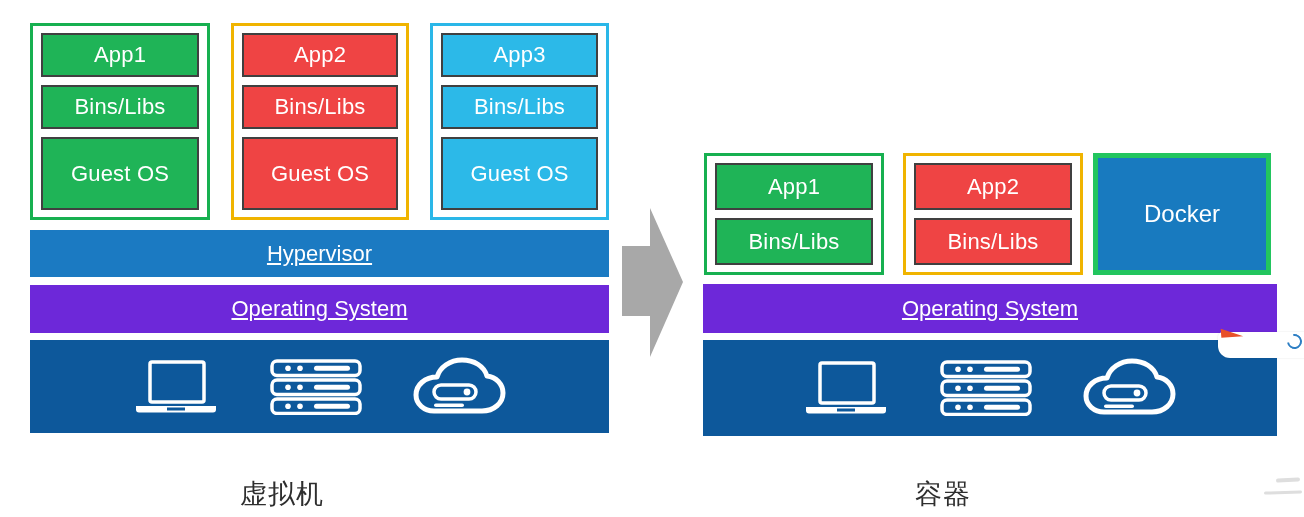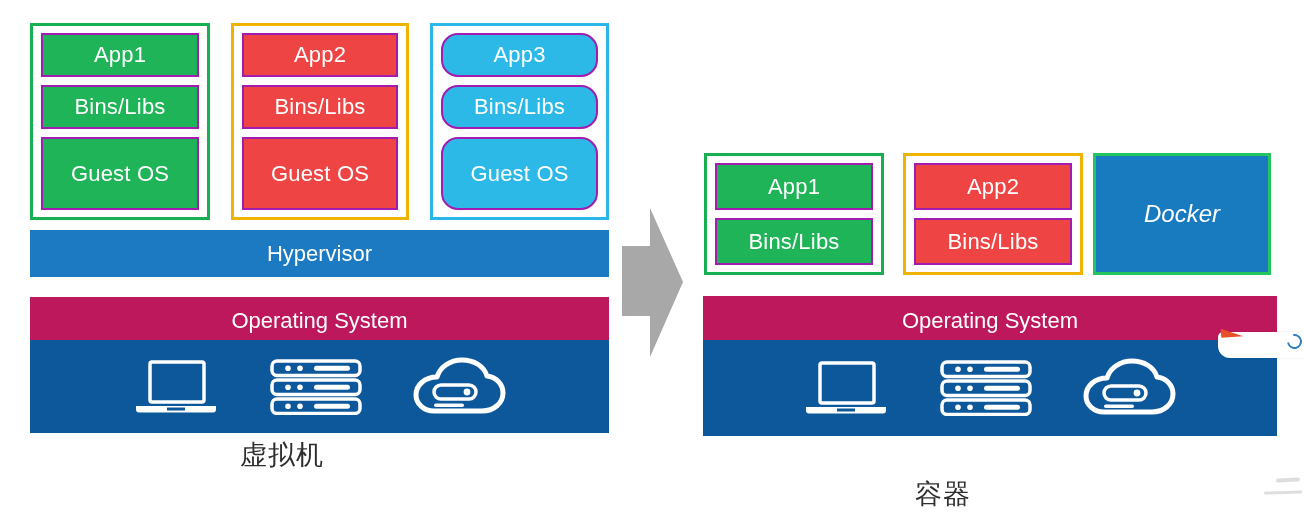--- a/index.html
+++ b/index.html
@@ -10,43 +10,43 @@
   
   .outer-box{
     position:absolute;box-sizing:border-box;background:#ffffff;
     border:3px solid #000;display:flex;flex-direction:column;
     padding:7px 8px;gap:8px;
   }
   .outer-box.green{border-color:#17b050;}
   .outer-box.yellow{border-color:#f0b400;}
   .outer-box.cyan{border-color:#2ab7e8;}
   .inner-box{
-    box-sizing:border-box;border:2px solid #a21caf;
+    box-sizing:border-box;border:2px solid #404040;
     display:flex;align-items:center;justify-content:center;
     color:#ffffff;font-size:22px;letter-spacing:.2px;
   }
   .row-fixed{flex:0 0 44px;}
   .row-grow{flex:1 1 auto;}
   .row-half{flex:1 1 0;}
   .green .inner-box{background:#1fb457;}
   .yellow .inner-box{background:#ef4444;}
-  .cyan .inner-box{background:#2cb9e8;border-radius:17px;}
+  .cyan .inner-box{background:#2cb9e8;}
   
   .bar{
     position:absolute;box-sizing:border-box;display:flex;
-    align-items:center;justify-content:center;color:#ffffff;font-size:22px;
+    align-items:center;justify-content:center;color:#ffffff;font-size:22px;text-decoration:underline;
   }
   .bar.hypervisor{background:#1b7ac2;}
-  .bar.os{background:#be185d;margin-top:12px;}
+  .bar.os{background:#6d28d9;}
   .bar.infra{background:#0d589b;display:flex;gap:36px;}
   
   .docker-box{
     position:absolute;box-sizing:border-box;background:#187abf;
-    border:3px solid #22c55e;display:flex;align-items:center;justify-content:center;
-    color:#ffffff;font-size:24px;font-style:italic;
+    border:5px solid #22c55e;display:flex;align-items:center;justify-content:center;
+    color:#ffffff;font-size:24px;
   }
   
   .icon{display:block;}
   
   .caption{position:absolute;color:#2e2e2e;font-size:27px;letter-spacing:1px;}
   
   .arrow{position:absolute;left:618px;top:205px;}
   
   .artifact-white{
     position:absolute;left:1218px;top:332px;width:90px;height:26px;
@@ -132,21 +132,21 @@
     <span>
       <svg class="icon" width="112" height="60" viewBox="0 0 112 60">
         <path d="M30 54 H78 C90 54 99 46 99 36 C99 27 92 20 83 19 C80 9 70 3 58 3 C46 3 36 10 33 20 C21 20 12 28 12 38 C12 47 20 54 30 54 Z" fill="none" stroke="#ffffff" stroke-width="5" stroke-linejoin="round"></path>
         <rect x="30" y="28" width="42" height="14" rx="7" fill="none" stroke="#ffffff" stroke-width="3.5"></rect>
         <circle cx="63" cy="35" r="3.4" fill="#ffffff"></circle>
         <rect x="30" y="46.5" width="30" height="3.6" rx="1.8" fill="#ffffff"></rect>
       </svg>
     </span>
   </div>
 
-  <div class="caption" style="left:240px;top:437px;">虚拟机</div>
+  <div class="caption" style="left:240px;top:476px;">虚拟机</div>
 
   <svg class="arrow" width="72" height="158" viewBox="0 0 72 158">
     <polygon points="4,41 32,41 32,3 65,77 32,152 32,111 4,111" fill="#a8a8a8"></polygon>
   </svg>
 
   <div class="outer-box green" style="left:704px;top:153px;width:180px;height:122px;">
     <div class="inner-box row-half">App1</div>
     <div class="inner-box row-half">Bins/Libs</div>
   </div>
 

